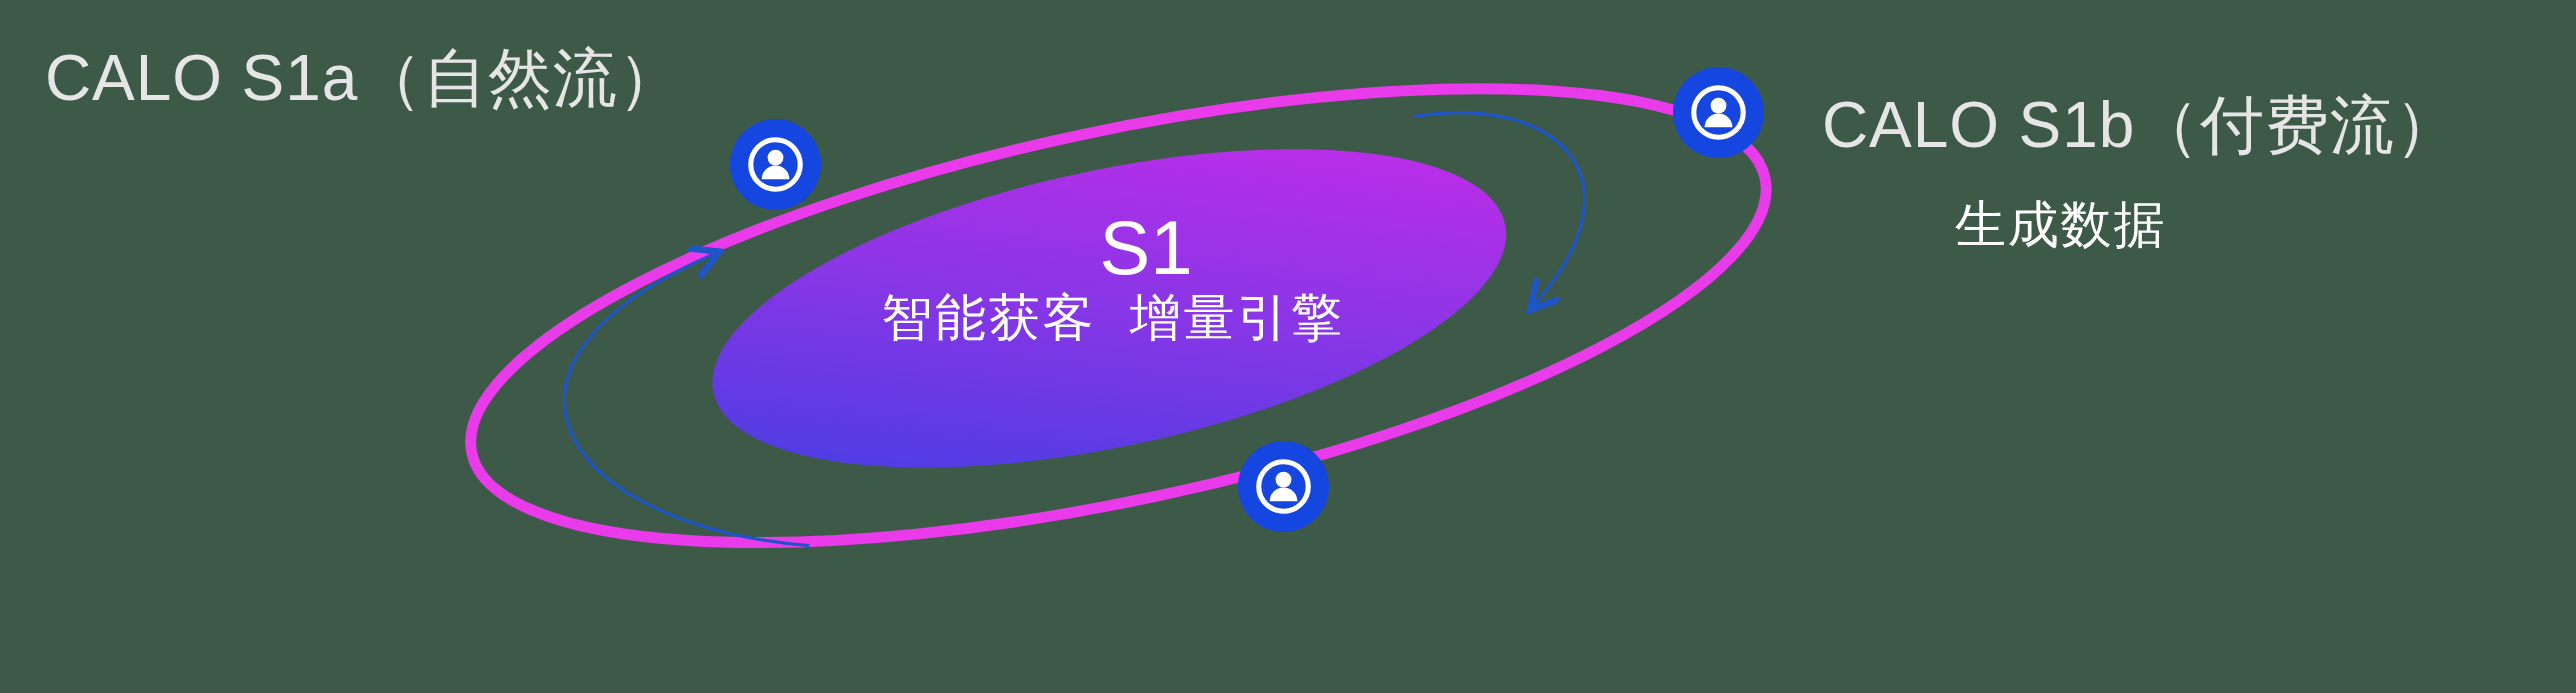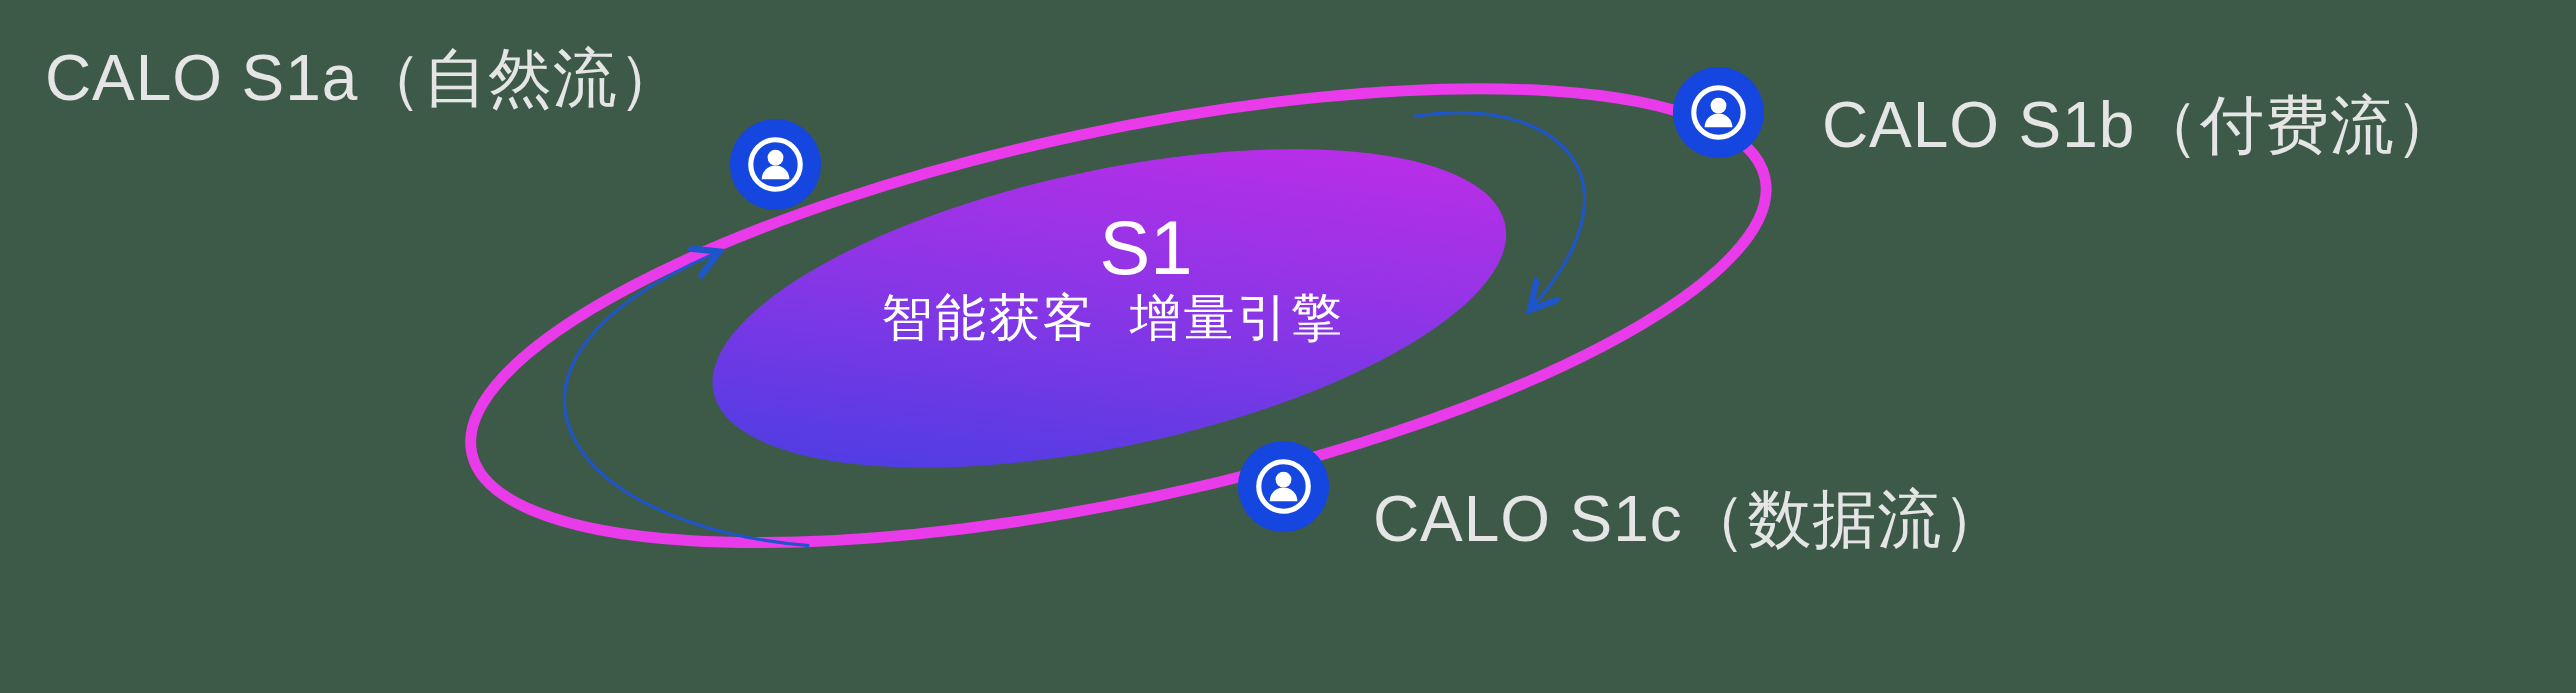--- a/index.html
+++ b/index.html
@@ -83,30 +83,30 @@
   <div class="node-icon icon-s1a">
     <svg width="95" height="95" viewBox="0 0 48 48">
       <circle cx="24" cy="24" r="23" fill="#1546DF"></circle>
       <circle cx="24" cy="24" r="12.5" fill="none" stroke="#FFFFFF" stroke-width="2.6"></circle>
       <circle cx="24" cy="20.5" r="4" fill="#FFFFFF"></circle>
       <path d="M17 31.5 a7 7 0 0 1 14 0 z" fill="#FFFFFF"></path>
     </svg>
   </div>
 
   <div class="label node-label pos-s1b-label">CALO S1b（付费流）</div>
+  <div class="label node-sub pos-s1b-sub">生成数据</div>
   <div class="node-icon icon-s1b">
     <svg width="95" height="95" viewBox="0 0 48 48">
       <circle cx="24" cy="24" r="23" fill="#1546DF"></circle>
       <circle cx="24" cy="24" r="12.5" fill="none" stroke="#FFFFFF" stroke-width="2.6"></circle>
       <circle cx="24" cy="20.5" r="4" fill="#FFFFFF"></circle>
       <path d="M17 31.5 a7 7 0 0 1 14 0 z" fill="#FFFFFF"></path>
     </svg>
   </div>
 
-  <div class="label node-label pos-s1c-label">CALO S1c（数据流）</div>
   <div class="node-icon icon-s1c">
     <svg width="95" height="95" viewBox="0 0 48 48">
       <circle cx="24" cy="24" r="23" fill="#1546DF"></circle>
       <circle cx="24" cy="24" r="12.5" fill="none" stroke="#FFFFFF" stroke-width="2.6"></circle>
       <circle cx="24" cy="20.5" r="4" fill="#FFFFFF"></circle>
       <path d="M17 31.5 a7 7 0 0 1 14 0 z" fill="#FFFFFF"></path>
     </svg>
   </div>
 
 </div>

